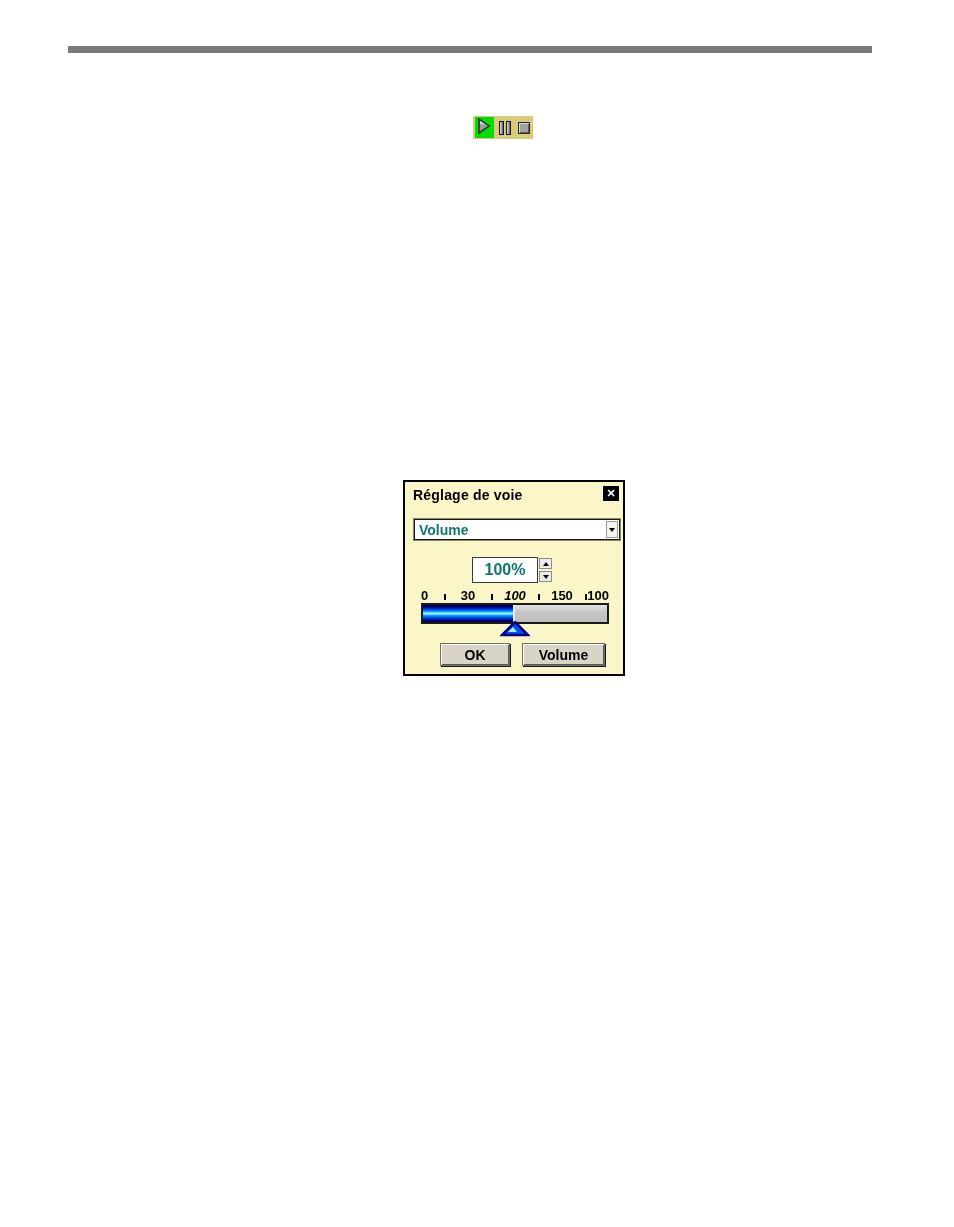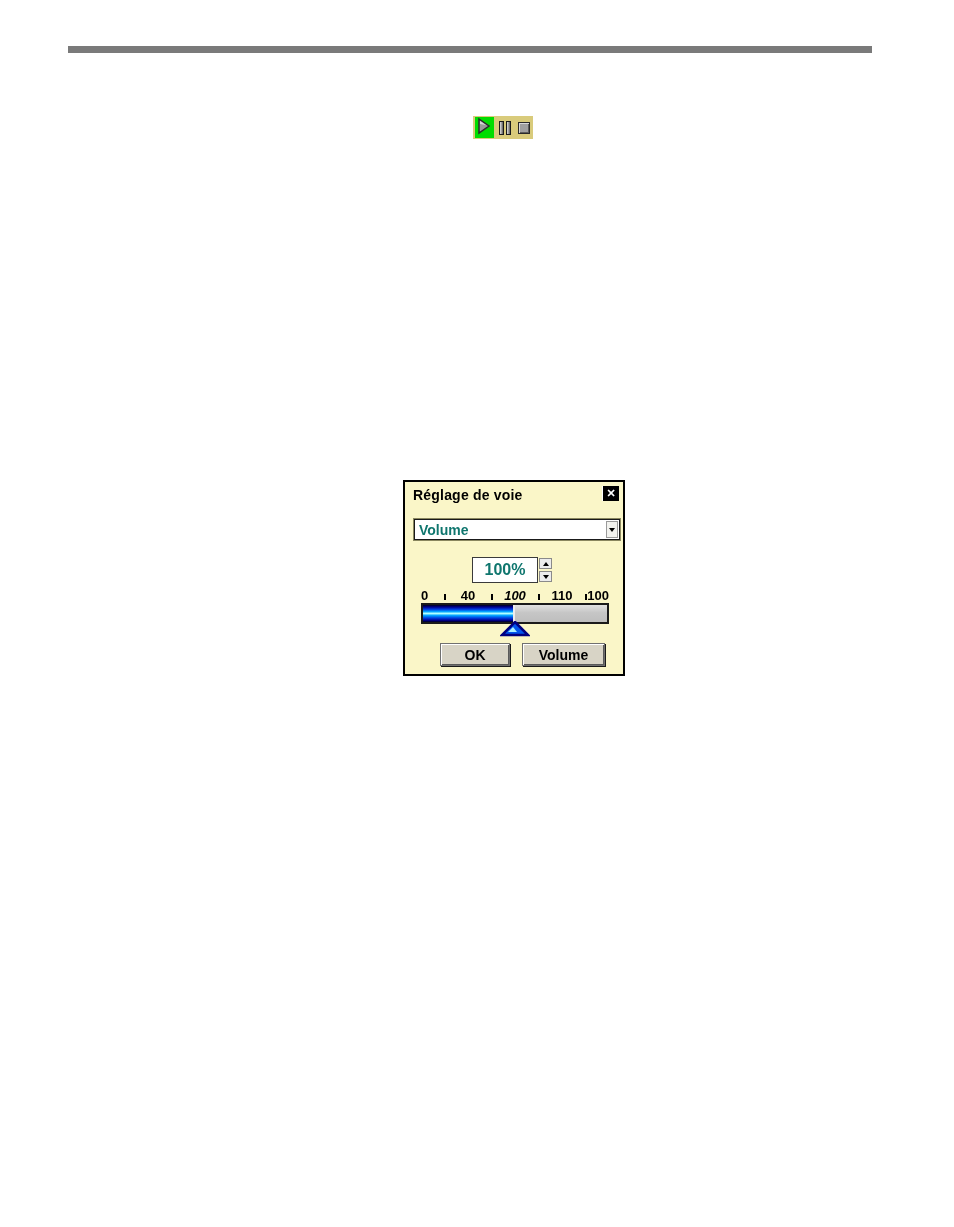--- a/index.html
+++ b/index.html
@@ -123,25 +123,25 @@
         </div>
         <div class="spin-btn">
           <span class="arrow-down"></span>
         </div>
       </div>
     </div>
 
     <div class="scale-row">
       <span class="scale-label p0">0</span>
       <span class="scale-tick t1"></span>
-      <span class="scale-label p25">40</span>
+      <span class="scale-label p25">30</span>
       <span class="scale-tick t2"></span>
       <span class="scale-label p50">100</span>
       <span class="scale-tick t3"></span>
-      <span class="scale-label p75">110</span>
+      <span class="scale-label p75">150</span>
       <span class="scale-tick t4"></span>
       <span class="scale-label p100">100</span>
     </div>
 
     <div class="slider-track">
       <div class="slider-fill"></div>
     </div>
 
     <div class="slider-marker">
       <svg width="30" height="16" viewBox="0 0 30 16">

